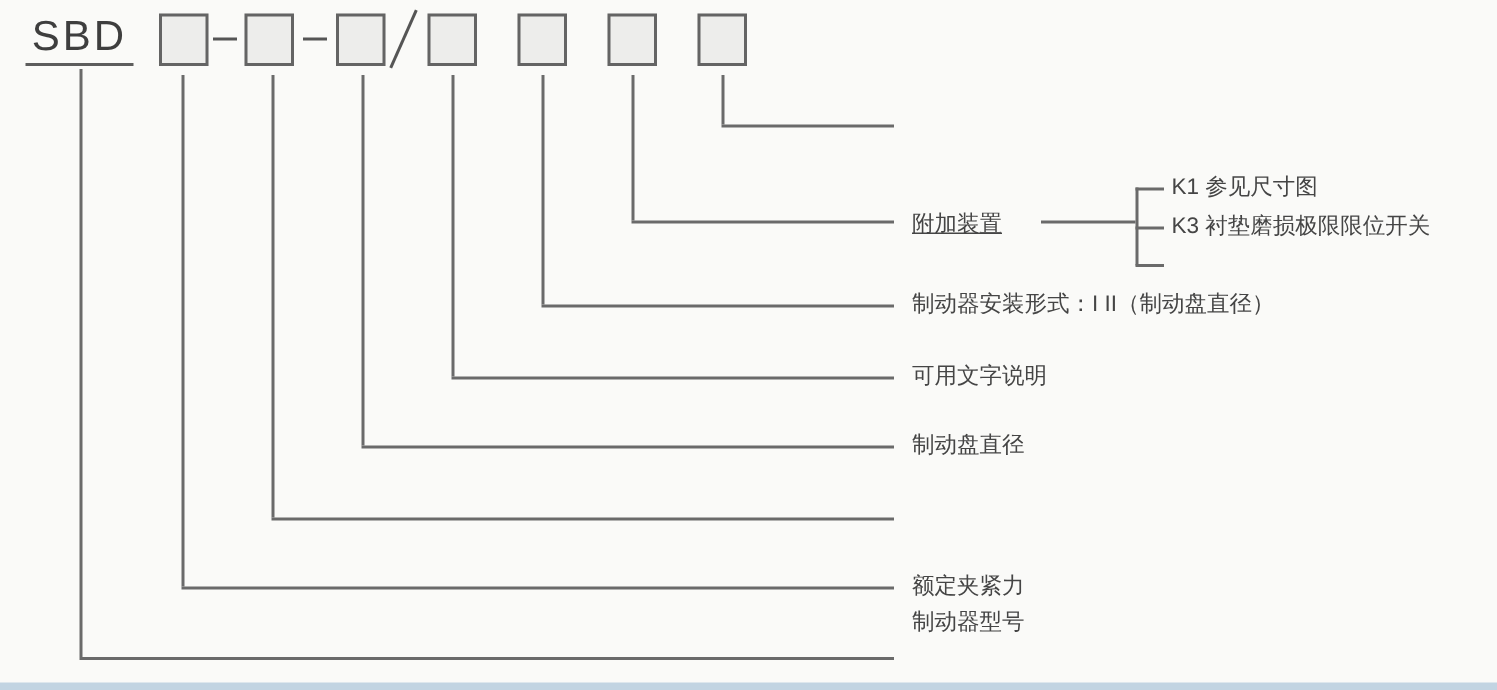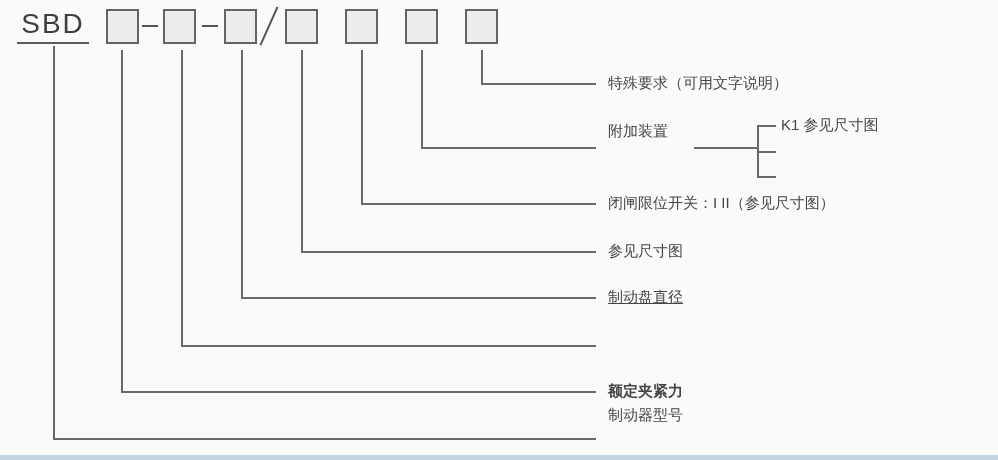--- a/index.html
+++ b/index.html
@@ -80,31 +80,31 @@
 
   <div class="hline" style="left:481px;top:83px;width:115px;"></div>
   <div class="hline" style="left:421px;top:147px;width:175px;"></div>
   <div class="hline" style="left:361px;top:203px;width:235px;"></div>
   <div class="hline" style="left:301px;top:251px;width:295px;"></div>
   <div class="hline" style="left:241px;top:297px;width:355px;"></div>
   <div class="hline" style="left:181px;top:345px;width:415px;"></div>
   <div class="hline" style="left:121px;top:391px;width:475px;"></div>
   <div class="hline" style="left:53px;top:438px;width:543px;"></div>
 
-  <div class="row-label" style="top:72px;">特殊要求（可用文字说明）</div>
-  <div class="row-label" style="top:120px;">附加装置</div>
-  <div class="row-label" style="top:192px;">闭闸限位开关：I II（参见尺寸图）</div>
-  <div class="row-label" style="top:240px;">参见尺寸图</div>
-  <div class="row-label" style="top:286px;text-decoration:underline;">制动盘直径</div>
-  <div class="row-label" style="top:380px;font-weight:bold;">额定夹紧力</div>
+  <div class="row-label" style="top:139px;text-decoration:underline;">附加装置</div>
+  <div class="row-label" style="top:192px;">制动器安装形式：I II（制动盘直径）</div>
+  <div class="row-label" style="top:240px;">可用文字说明</div>
+  <div class="row-label" style="top:286px;">制动盘直径</div>
+  <div class="row-label" style="top:380px;">额定夹紧力</div>
   <div class="row-label" style="top:404px;">制动器型号</div>
 
   <div class="hline" style="left:694px;top:147px;width:63px;"></div>
   <div class="vline" style="left:757px;top:125px;height:52px;"></div>
   <div class="hline" style="left:757px;top:125px;width:19px;"></div>
   <div class="hline" style="left:757px;top:151px;width:19px;"></div>
   <div class="hline" style="left:757px;top:176px;width:19px;"></div>
 
   <div class="k-label" style="top:114px;">K1 参见尺寸图</div>
+  <div class="k-label" style="top:140px;">K3 衬垫磨损极限限位开关</div>
 
   <div class="footer-strip"></div>
 
 </div>
 
 </body></html>

